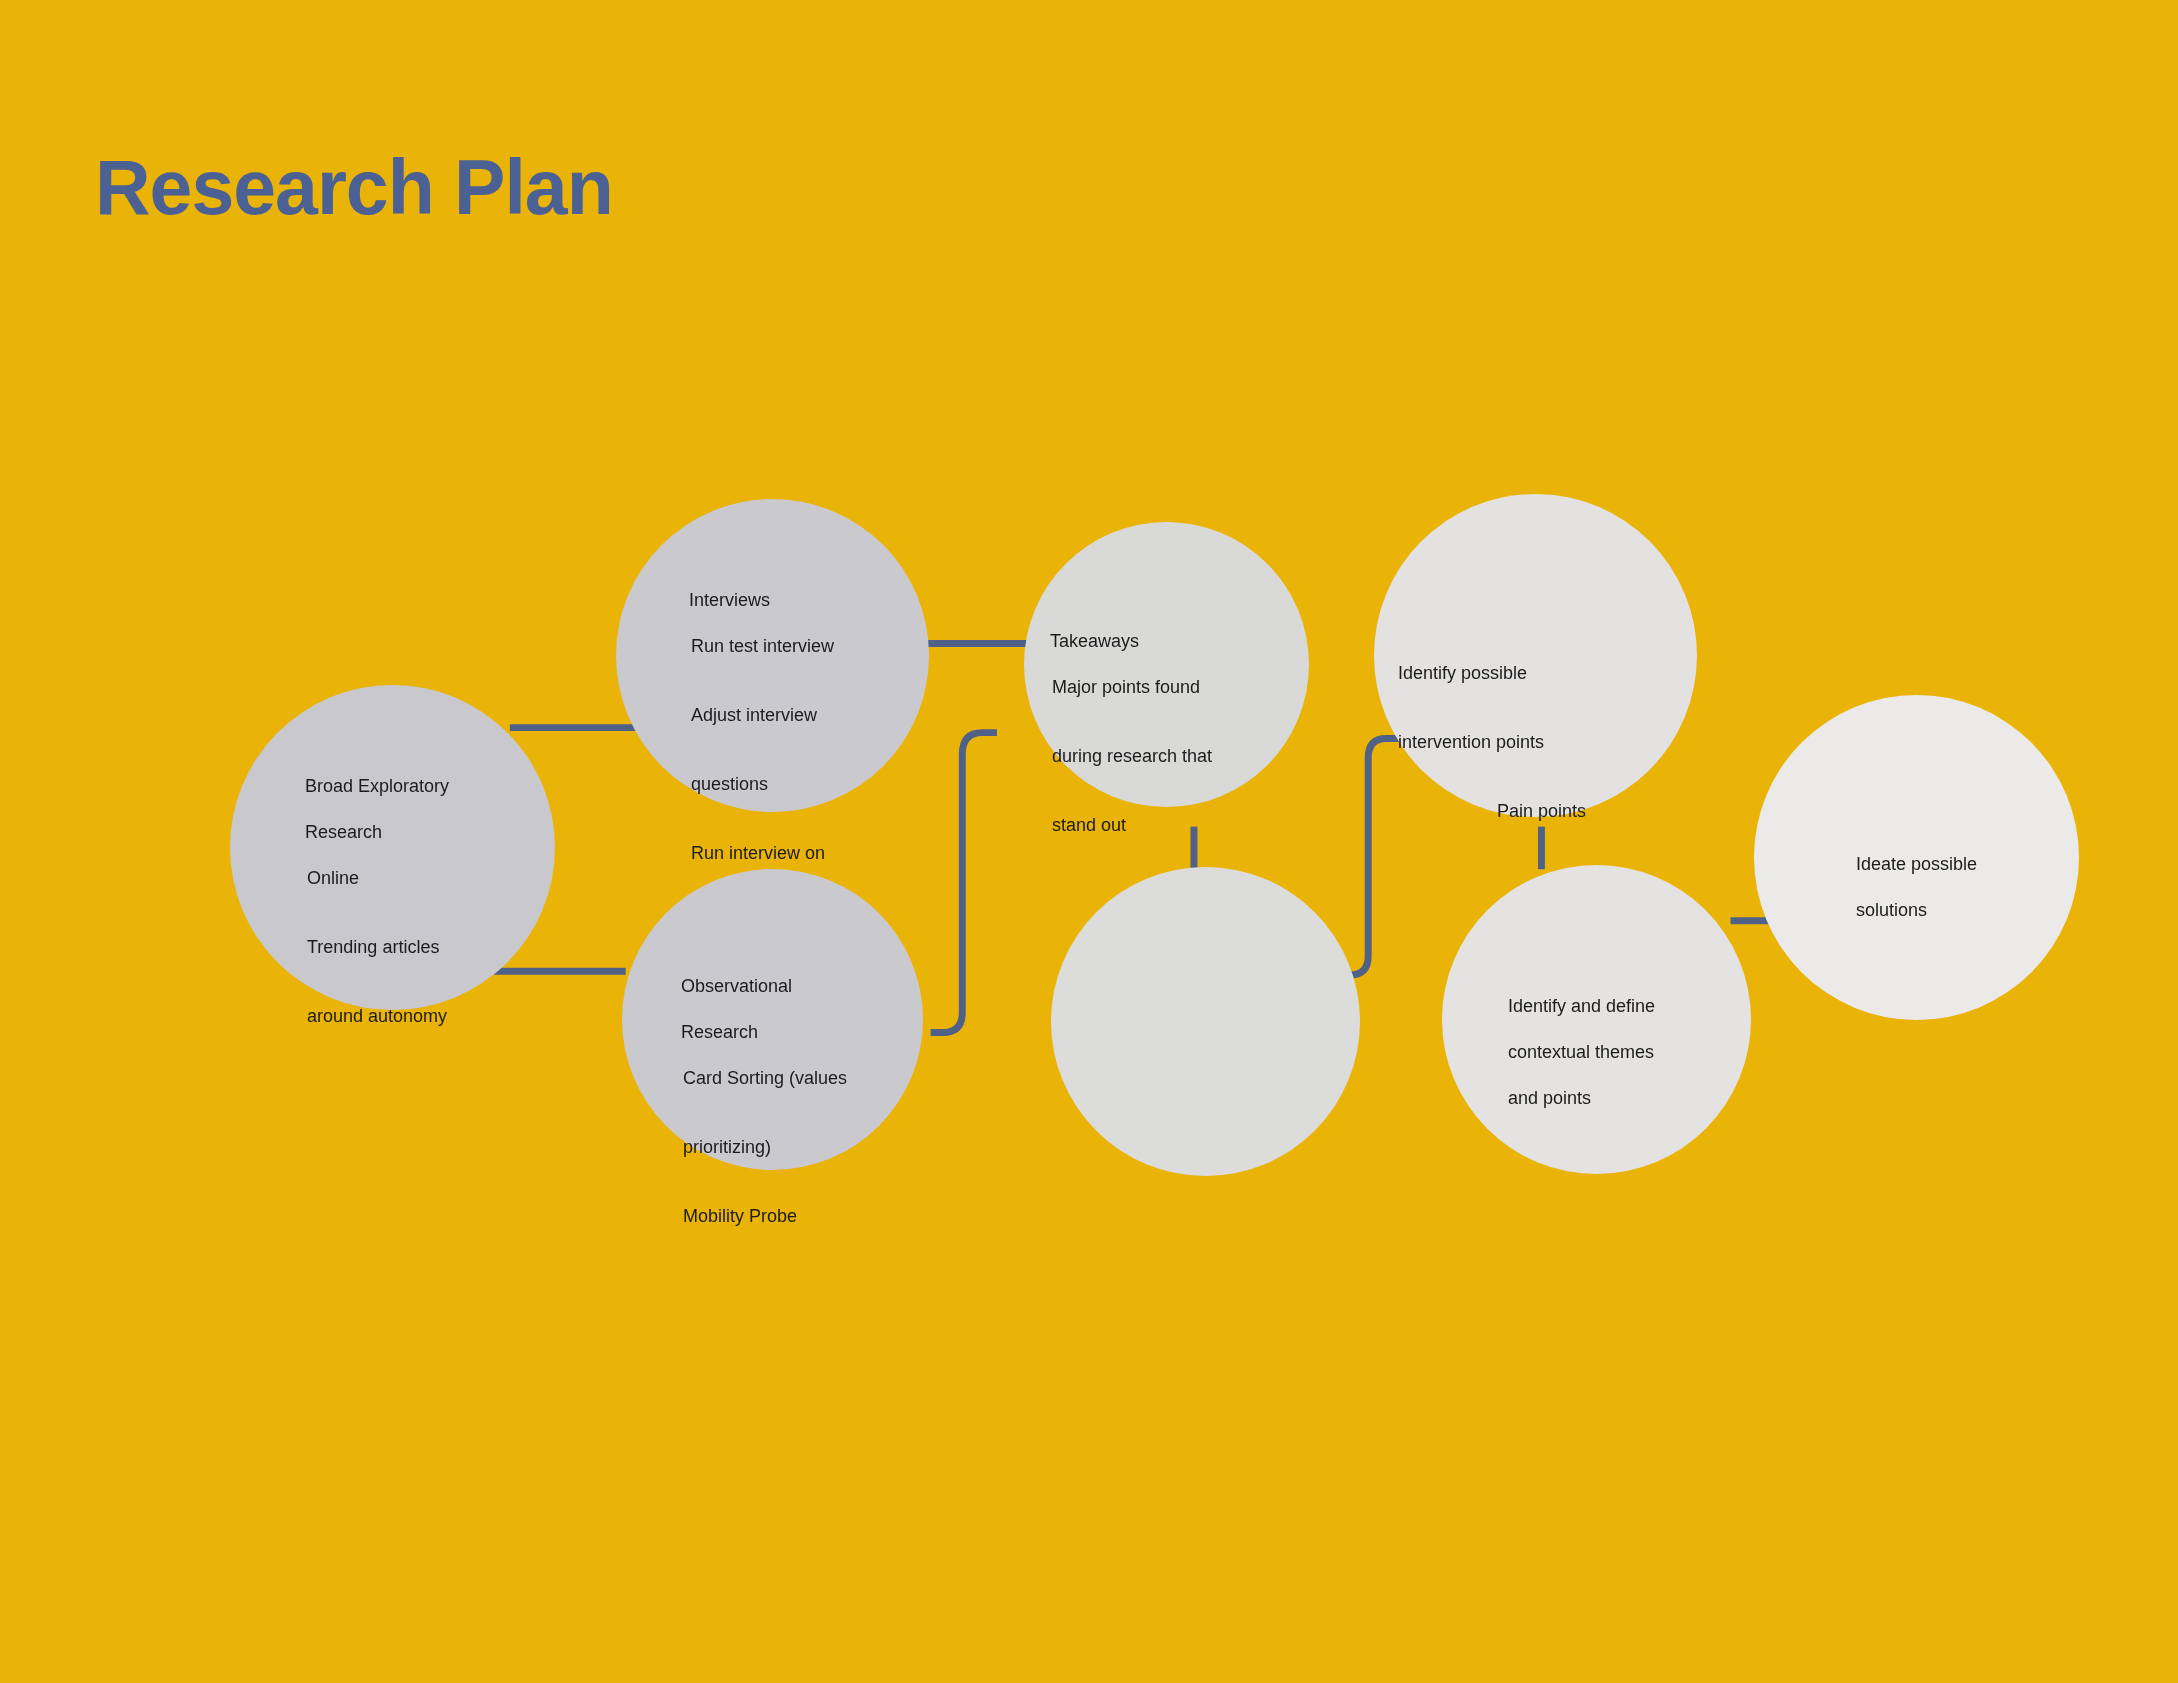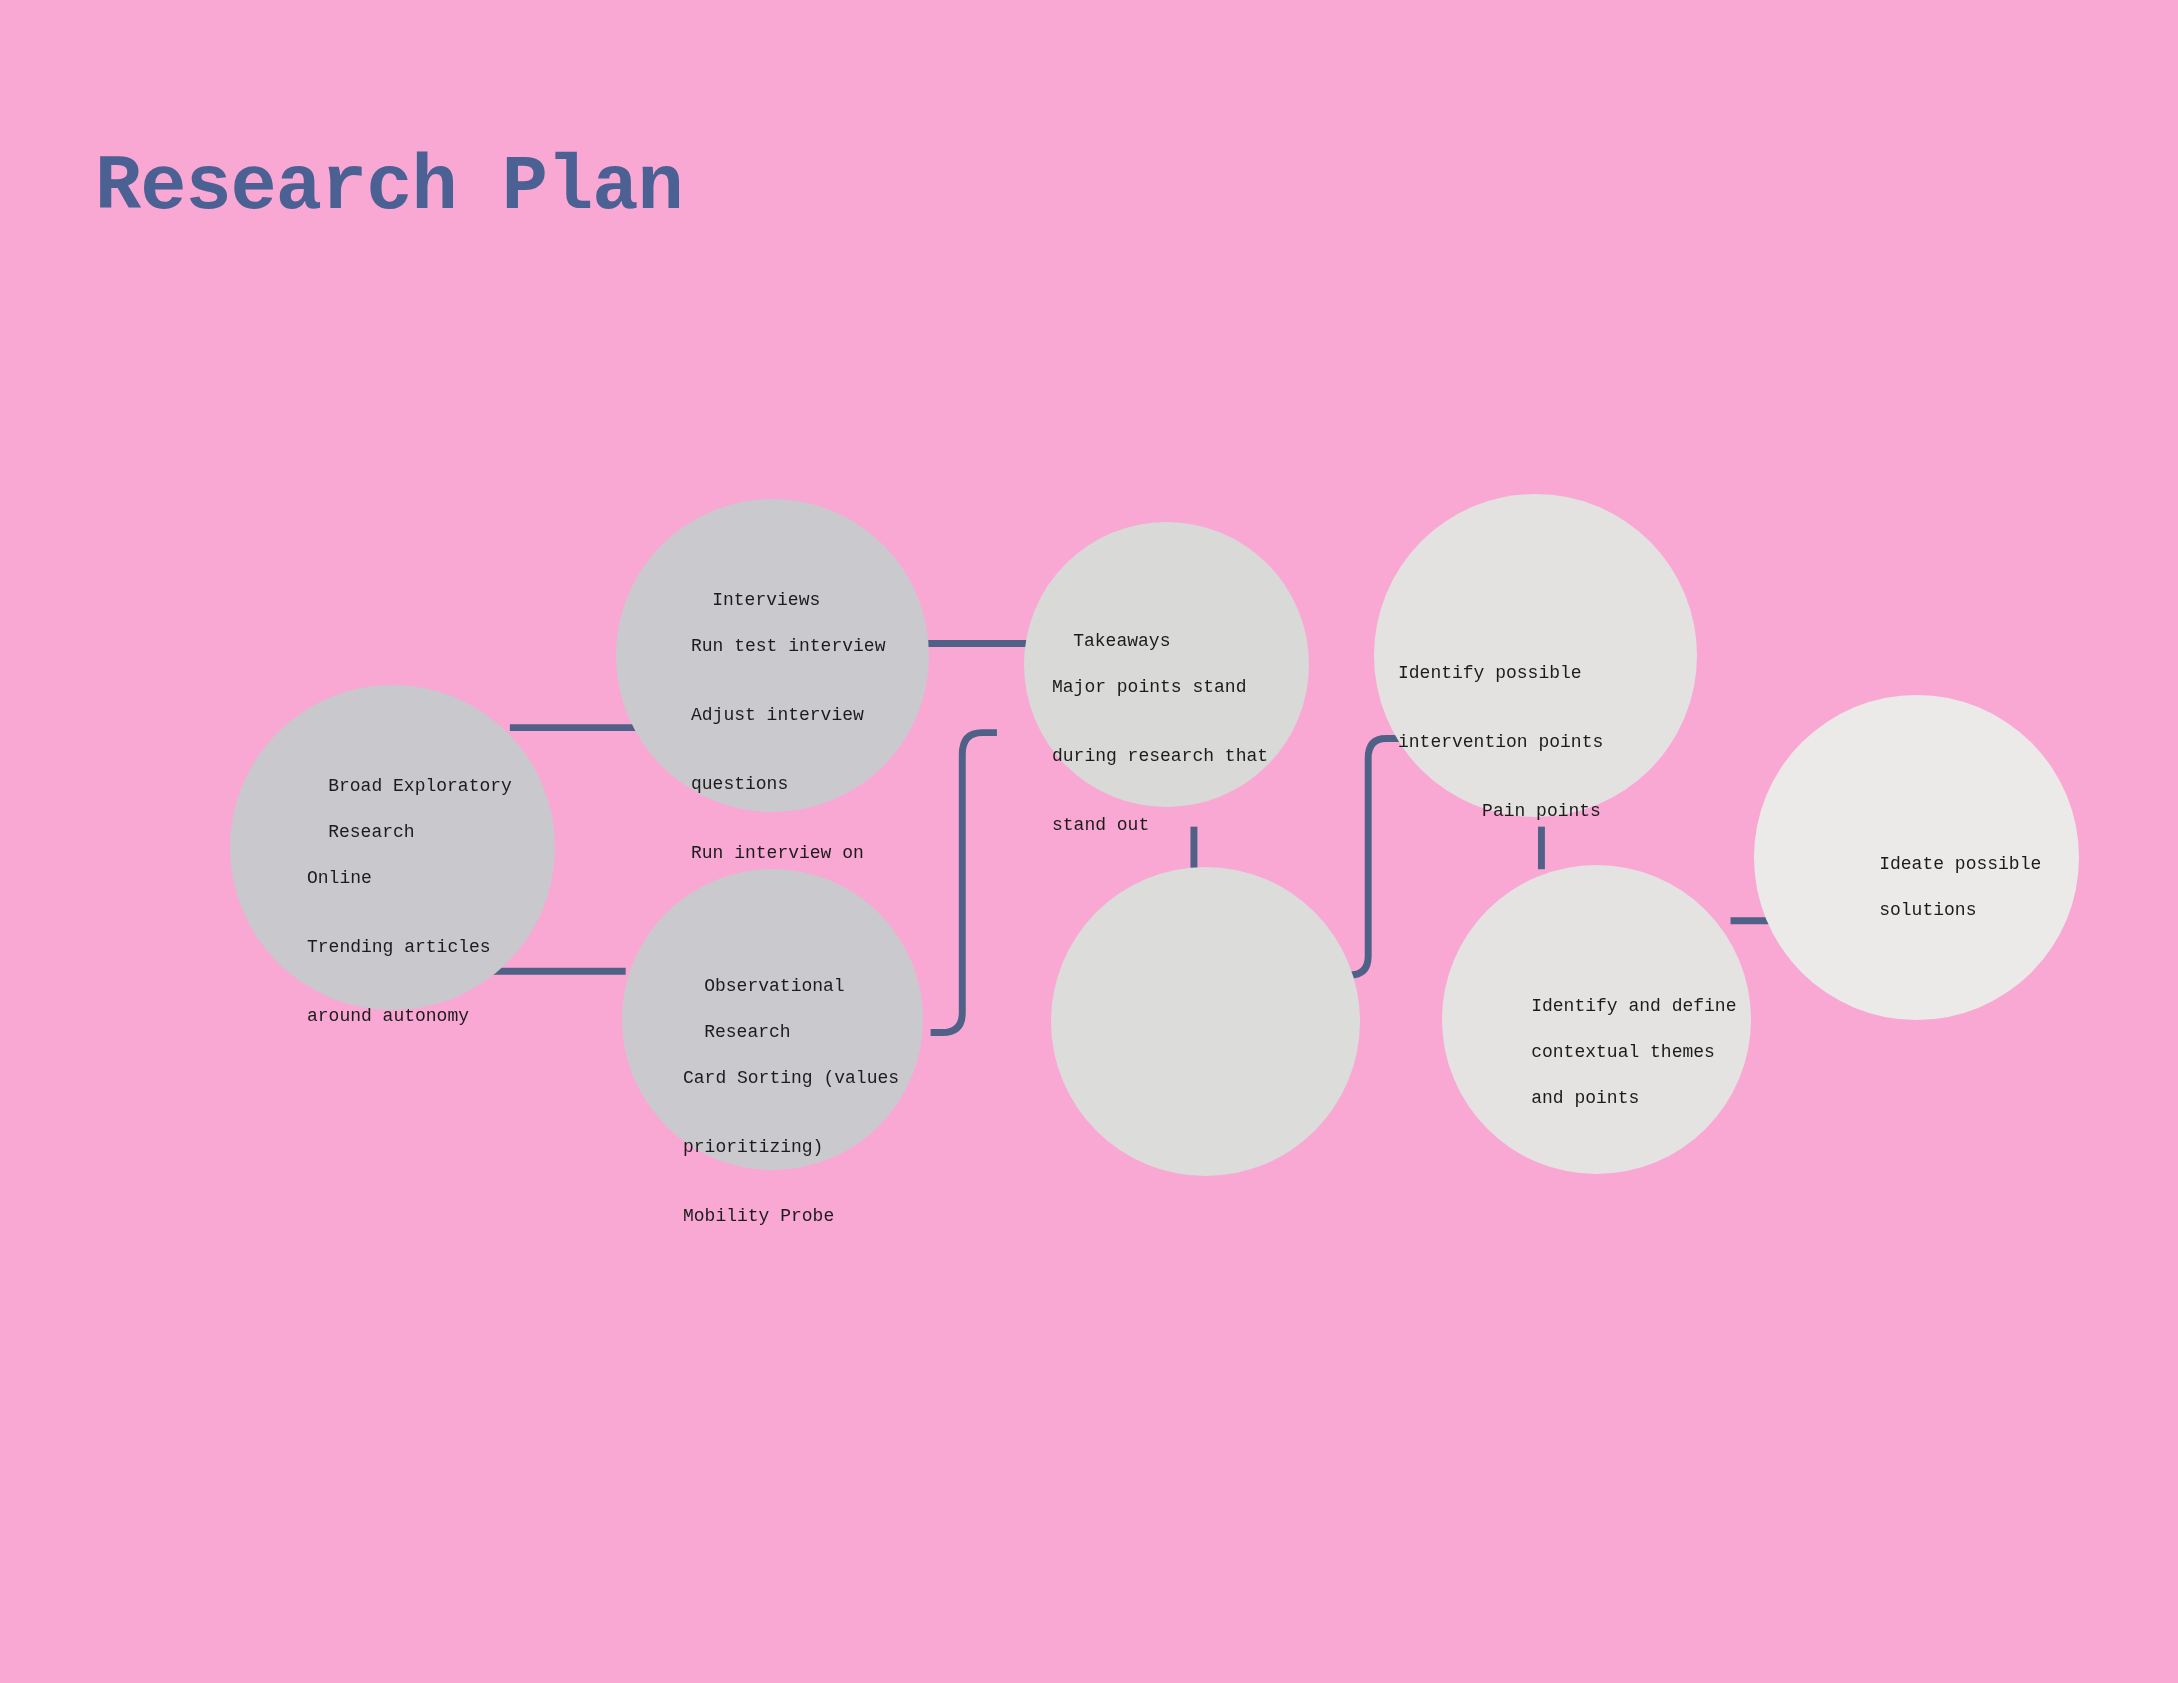--- a/index.html
+++ b/index.html
@@ -10,22 +10,21 @@
     width: 2178px;
     height: 1683px;
     background: #e6d4cc;
     font-family: "Liberation Sans", sans-serif;
     overflow: hidden;
   }
   #stage {
     position: relative;
     width: 2178px;
     height: 1683px;
-    background: #f9a8d4;
-    font-family: Liberation Mono, monospace;
+    background: #eab308;
   }
   
   #page-title {
     position: absolute;
     left: 95px;
     top: 149px;
     font-size: 77px;
     font-weight: bold;
     color: #4c6193;
     letter-spacing: -1px;
@@ -122,21 +121,21 @@
     <span>Research</span>
     <span class="sub">Card Sorting (values</span>
     <span class="sub">prioritizing)</span>
     <span class="sub">Mobility Probe</span>
   </div>
 
   <div class="node" style="left:1024px; top:522px; width:285px; height:285px; background:#d9d9d8;">
   </div>
   <div class="node-text" style="left:1030px; top:607px; width:287px;">
     <span>Takeaways</span>
-    <span class="sub">Major points stand</span>
+    <span class="sub">Major points found</span>
     <span class="sub">during research that</span>
     <span class="sub">stand out</span>
   </div>
 
   <div class="node" style="left:1051px; top:867px; width:309px; height:309px; background:#dcdcdb;">
   </div>
 
   <div class="node" style="left:1374px; top:494px; width:323px; height:323px; background:#e3e2e1;">
   </div>
   <div class="node-text center-text" style="left:1398px; top:616px; width:287px;">

